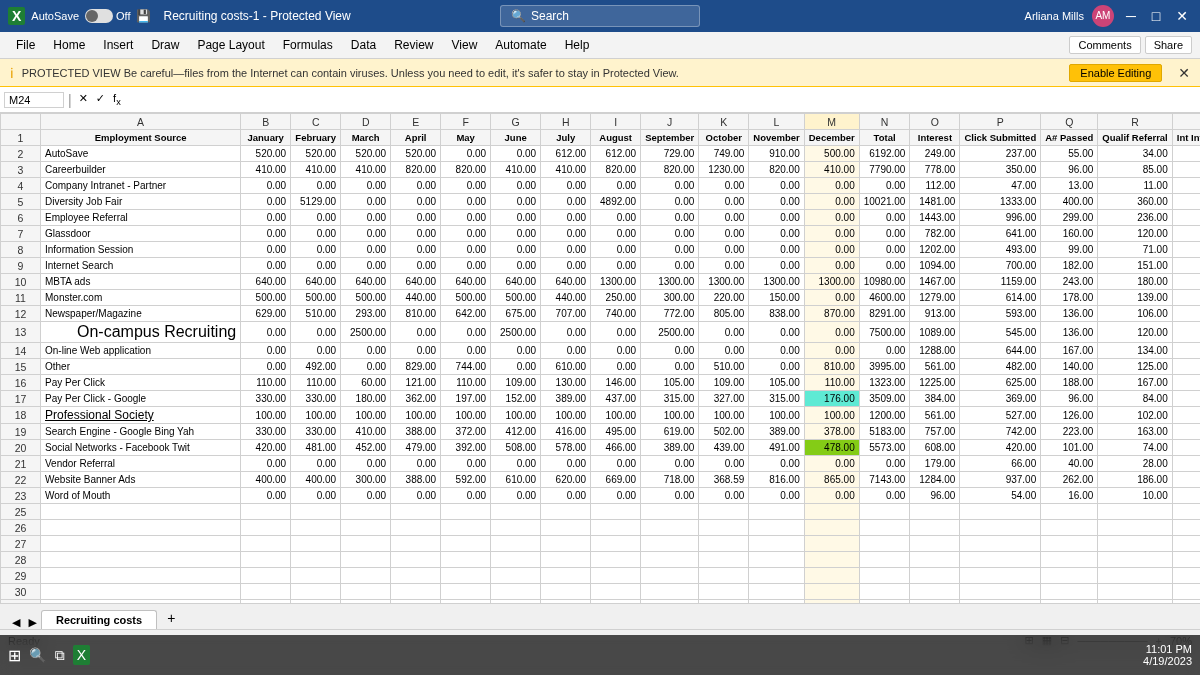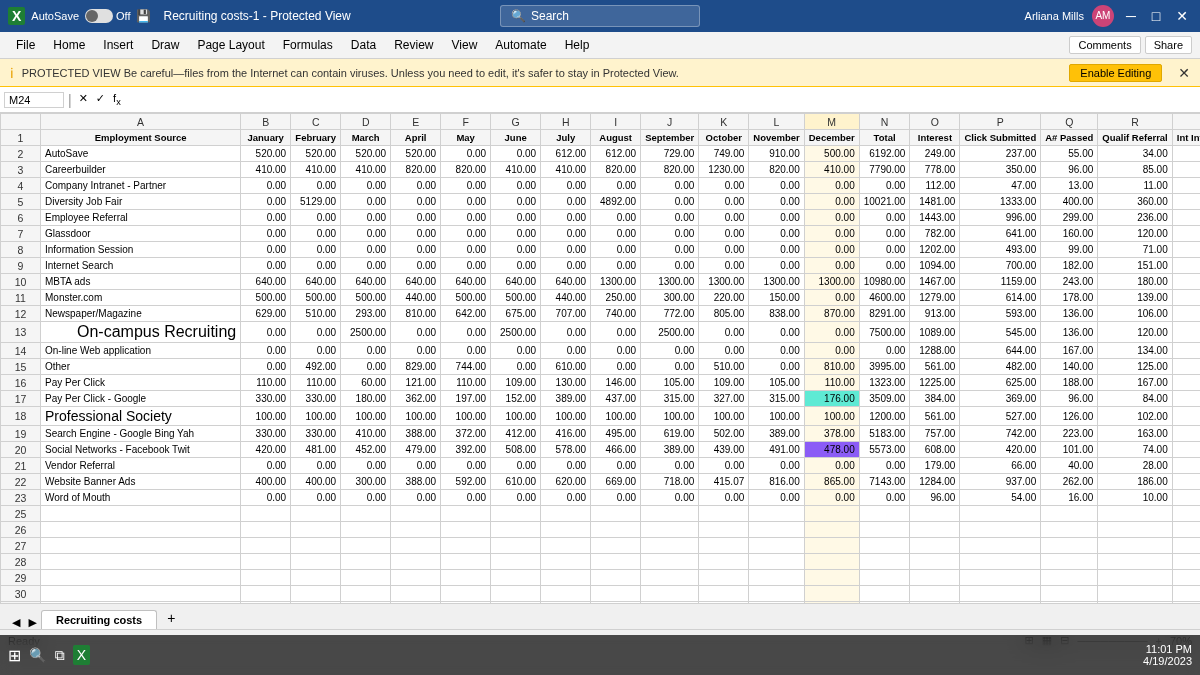--- a/index.html
+++ b/index.html
@@ -683,21 +683,21 @@
             <td style="font-size: 10px; background: #5eead4;">176.00</td>
             <td style="font-size: 10px;">3509.00</td>
             <td style="font-size: 10px;">384.00</td>
             <td style="font-size: 10px;">369.00</td>
             <td style="font-size: 10px;">96.00</td>
             <td style="font-size: 10px;">84.00</td>
             <td style="font-size: 10px;">4.00</td>
           </tr>
           <tr>
             <td class="row-header">18</td>
-            <td class="text-cell" style="min-width: 110px; font-size: 14px;">Professional Society</td>
+            <td class="text-cell" style="min-width: 110px; font-size: 12px; text-decoration: underline;">Professional Society</td>
             <td style="font-size: 10px;">100.00</td>
             <td style="font-size: 10px;">100.00</td>
             <td style="font-size: 10px;">100.00</td>
             <td style="font-size: 10px;">100.00</td>
             <td style="font-size: 10px;">100.00</td>
             <td style="font-size: 10px;">100.00</td>
             <td style="font-size: 10px;">100.00</td>
             <td style="font-size: 10px;">100.00</td>
             <td style="font-size: 10px;">100.00</td>
             <td style="font-size: 10px;">100.00</td>
@@ -739,21 +739,21 @@
             <td style="font-size: 10px;">481.00</td>
             <td style="font-size: 10px;">452.00</td>
             <td style="font-size: 10px;">479.00</td>
             <td style="font-size: 10px;">392.00</td>
             <td style="font-size: 10px;">508.00</td>
             <td style="font-size: 10px;">578.00</td>
             <td style="font-size: 10px;">466.00</td>
             <td style="font-size: 10px;">389.00</td>
             <td style="font-size: 10px;">439.00</td>
             <td style="font-size: 10px;">491.00</td>
-            <td style="font-size: 10px; background: #8b5cf6;">478.00</td>
+            <td style="font-size: 10px; background: #84cc16;">478.00</td>
             <td style="font-size: 10px;">5573.00</td>
             <td style="font-size: 10px;">608.00</td>
             <td style="font-size: 10px;">420.00</td>
             <td style="font-size: 10px;">101.00</td>
             <td style="font-size: 10px;">74.00</td>
             <td style="font-size: 10px;">13.00</td>
           </tr>
           <tr>
             <td class="row-header">21</td>
             <td class="text-cell" style="min-width: 110px; font-size: 10px;">Vendor Referral</td>
@@ -781,21 +781,21 @@
             <td class="text-cell" style="min-width: 110px; font-size: 10px;">Website Banner Ads</td>
             <td style="font-size: 10px;">400.00</td>
             <td style="font-size: 10px;">400.00</td>
             <td style="font-size: 10px;">300.00</td>
             <td style="font-size: 10px;">388.00</td>
             <td style="font-size: 10px;">592.00</td>
             <td style="font-size: 10px;">610.00</td>
             <td style="font-size: 10px;">620.00</td>
             <td style="font-size: 10px;">669.00</td>
             <td style="font-size: 10px;">718.00</td>
-            <td style="font-size: 10px;">415.07</td>
+            <td style="font-size: 10px;">368.59</td>
             <td style="font-size: 10px;">816.00</td>
             <td style="font-size: 10px; background: rgb(255, 249, 230);">865.00</td>
             <td style="font-size: 10px;">7143.00</td>
             <td style="font-size: 10px;">1284.00</td>
             <td style="font-size: 10px;">937.00</td>
             <td style="font-size: 10px;">262.00</td>
             <td style="font-size: 10px;">186.00</td>
             <td style="font-size: 10px;">15.00</td>
           </tr>
           <tr>

